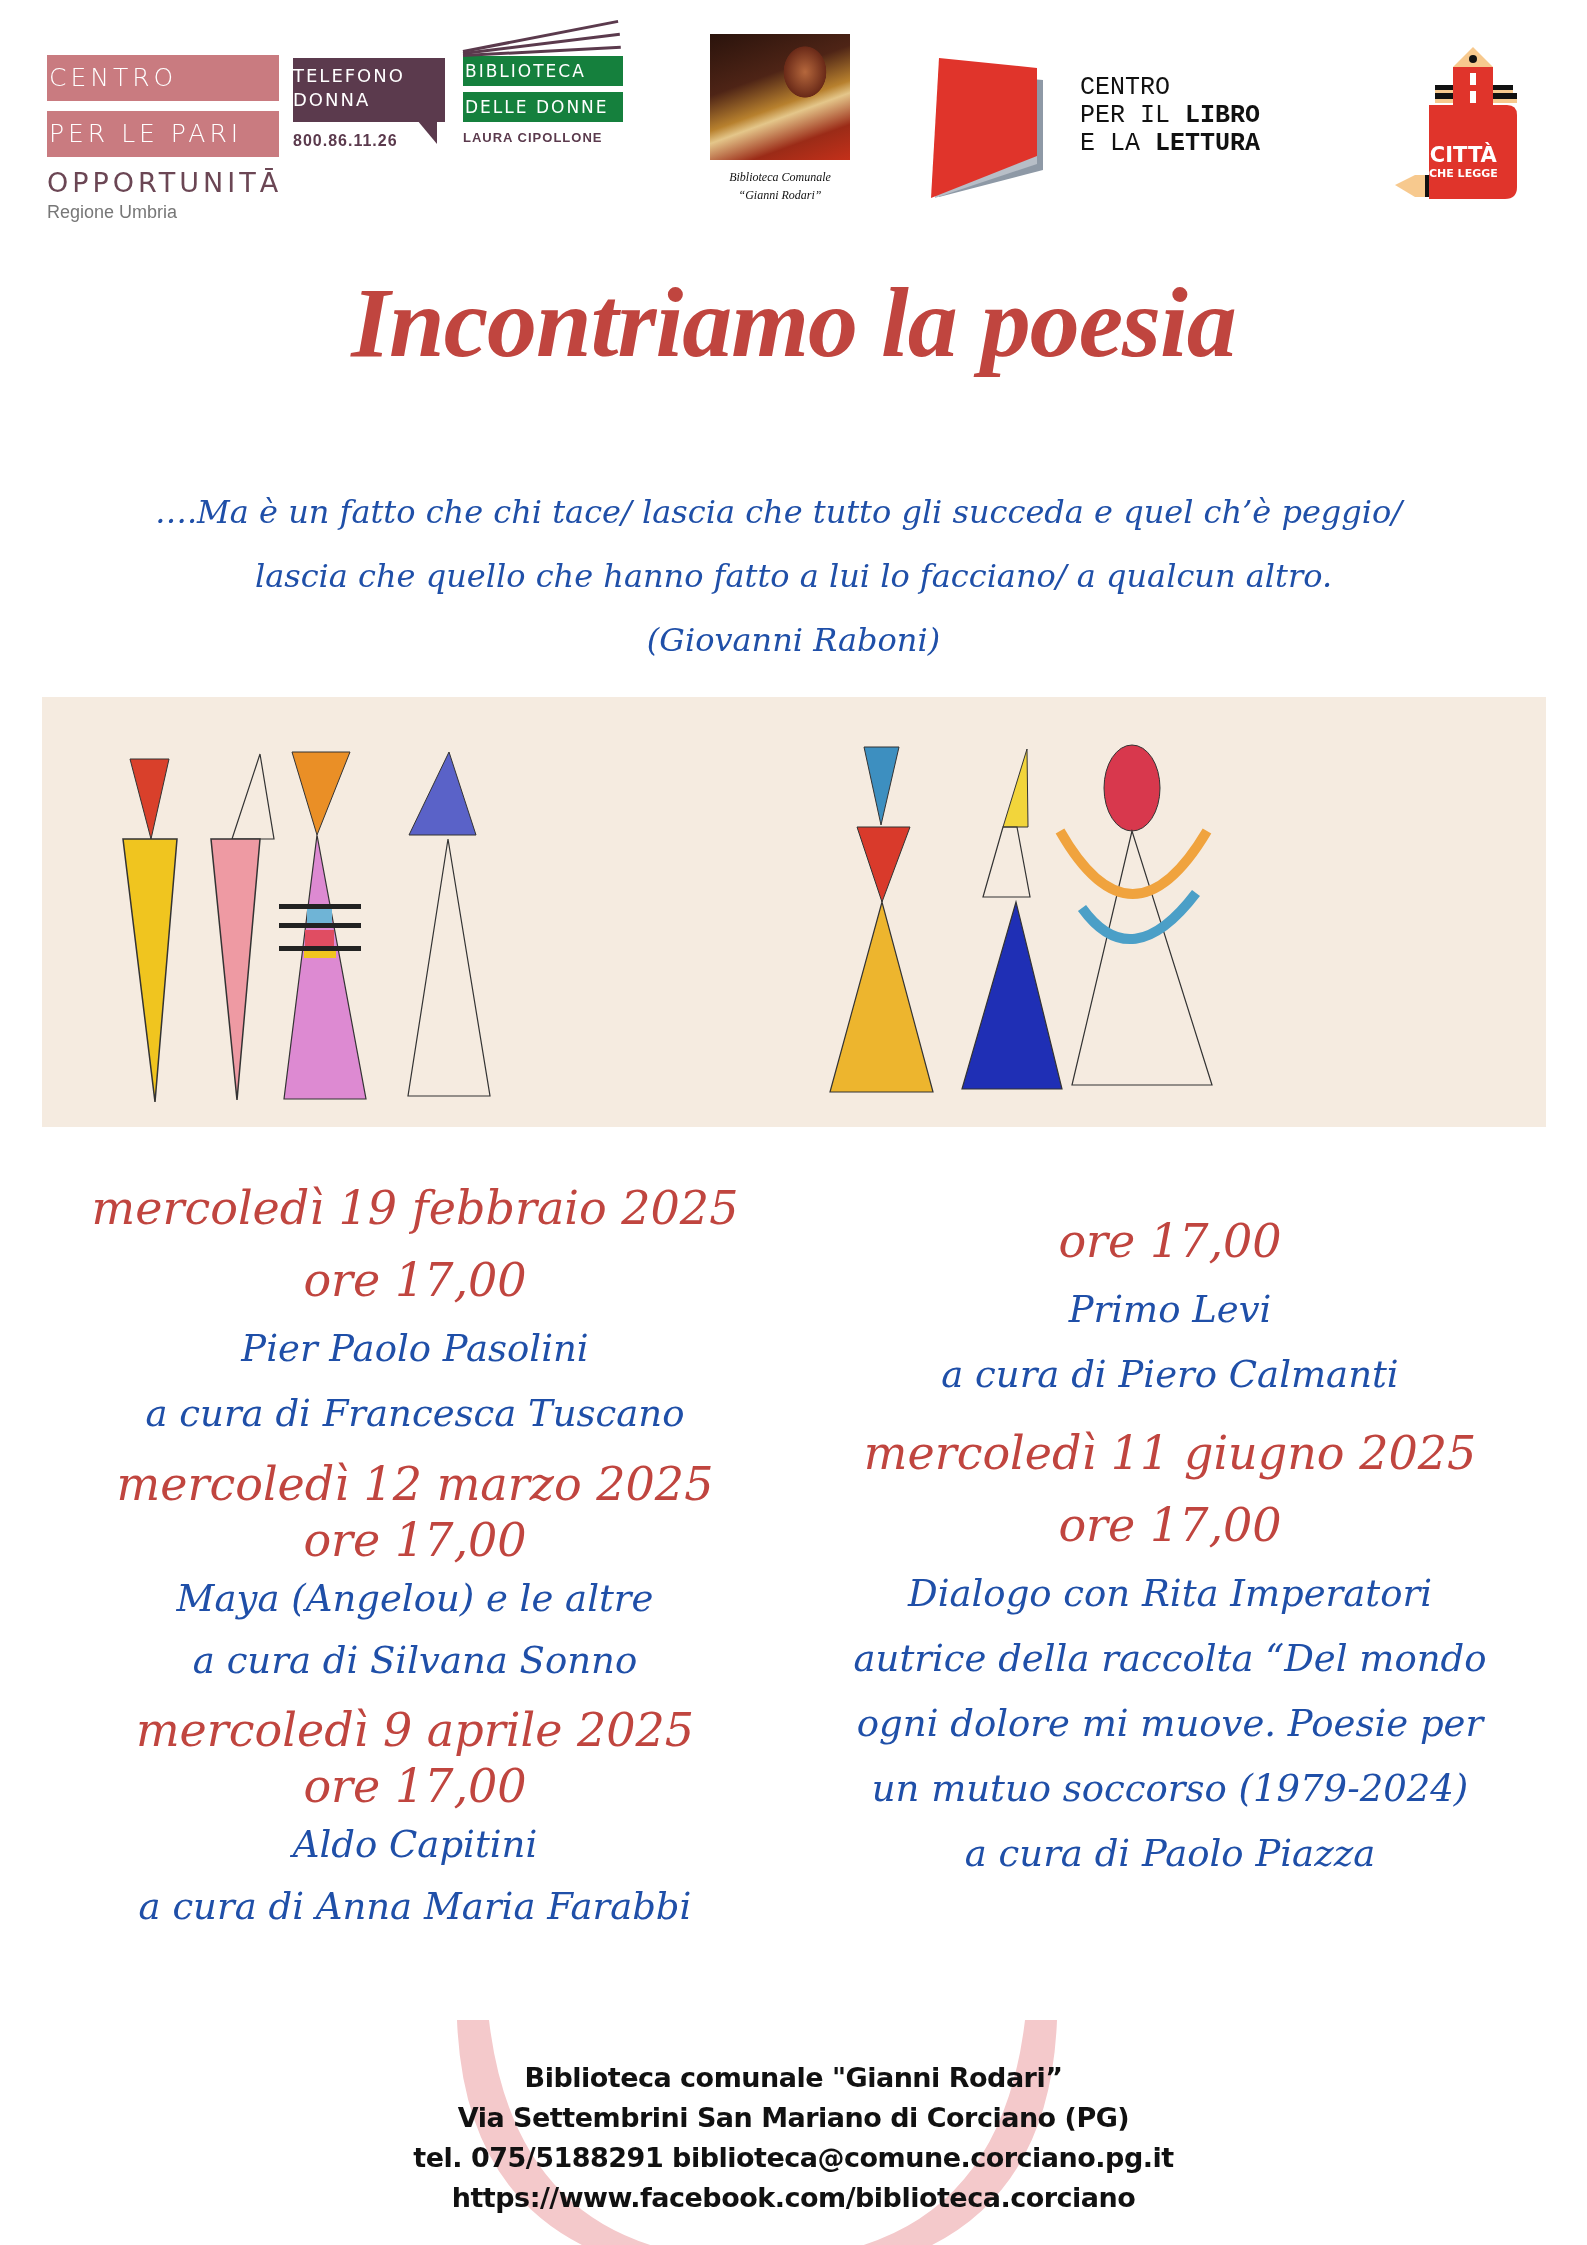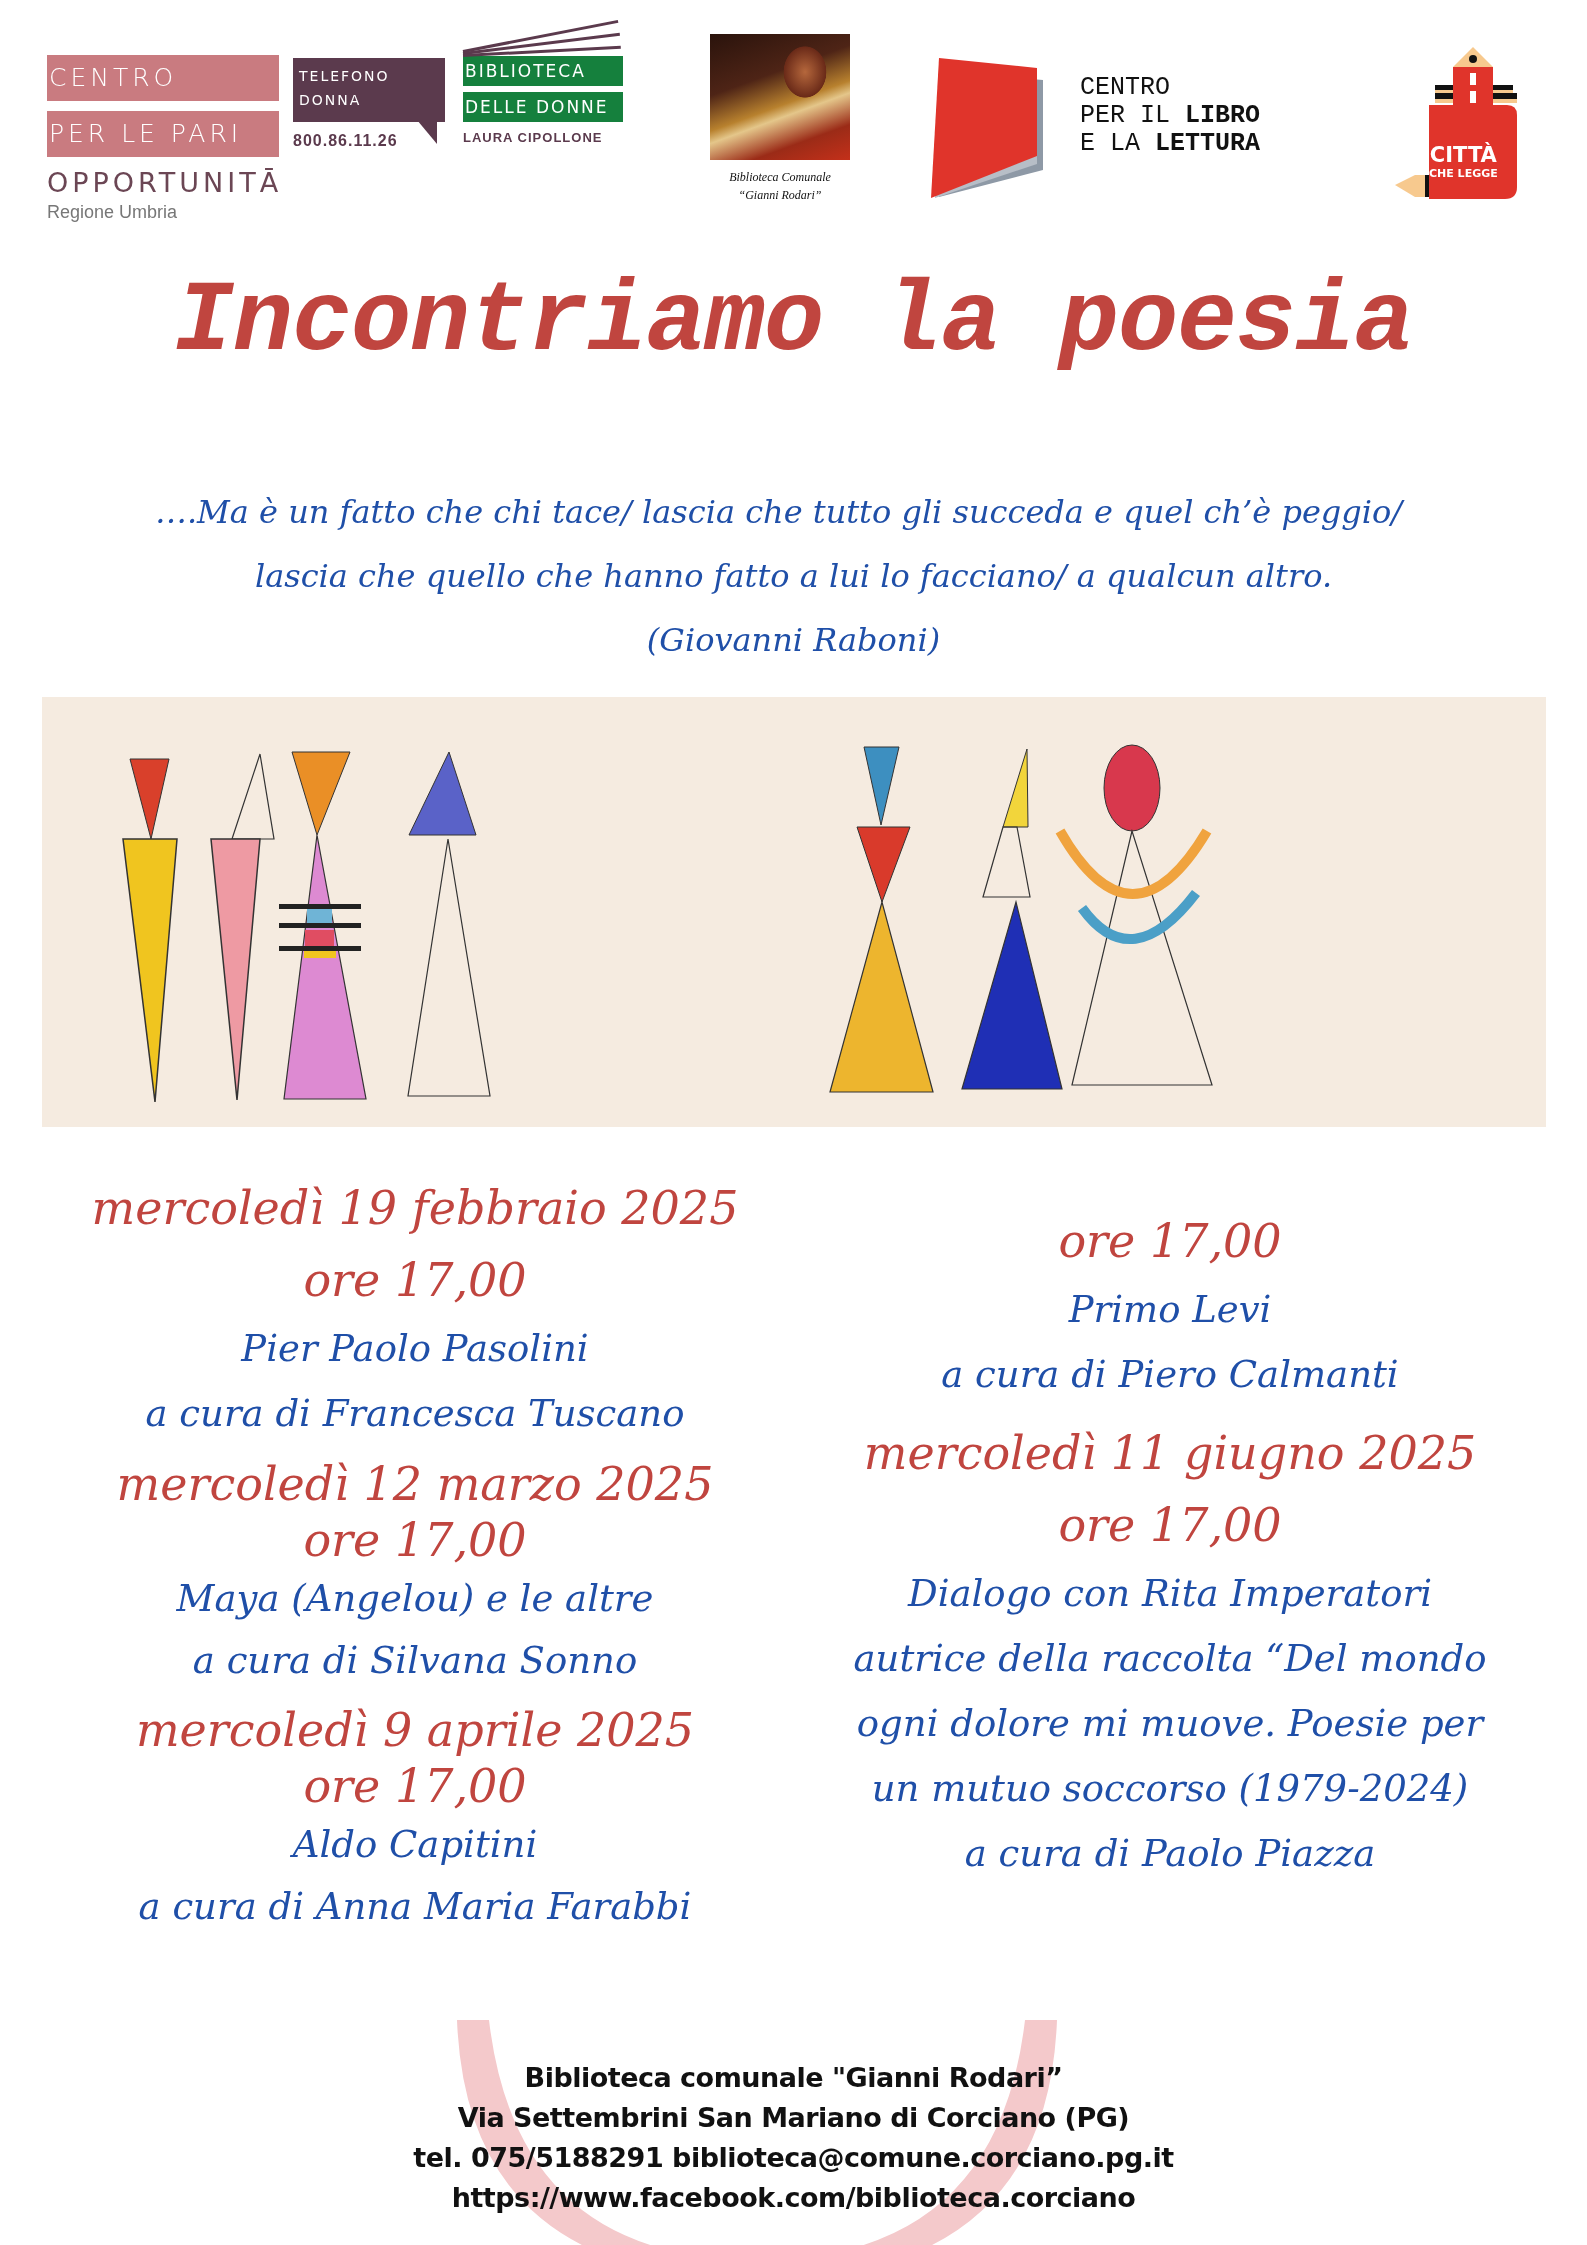--- a/index.html
+++ b/index.html
@@ -6,21 +6,21 @@
   html, body { width: 1587px; height: 2245px; background: #ffffff; overflow: hidden; }
   body { position: relative; font-family: "Liberation Sans", sans-serif; }
 
   
   .logo-cpo { position: absolute; left: 47px; top: 55px; width: 232px; }
   .cpo-bar { background: #c97b80; color: #fff; font-size: 25px; letter-spacing: 4px; height: 46px; line-height: 46px; padding-left: 2px; margin-bottom: 10px; font-family: "DejaVu Sans", sans-serif; font-weight: 300; }
   .cpo-opp { color: #6b4654; font-size: 27px; letter-spacing: 4px; margin-top: 4px; font-family: "DejaVu Sans", sans-serif; }
   .cpo-reg { color: #777; font-size: 18px; margin-top: 4px; }
 
   .logo-tel { position: absolute; left: 293px; top: 58px; width: 152px; }
-  .tel-box { background: #5b3a4d; color: #fff; font-size: 14px; letter-spacing: 2px; padding: 6px 6px; line-height: 24px; height: 64px; font-family: "DejaVu Sans", sans-serif; }
+  .tel-box { background: #5b3a4d; color: #fff; font-size: 18px; letter-spacing: 2px; padding: 6px 0; line-height: 24px; height: 64px; font-family: "DejaVu Sans", sans-serif; }
   .tel-tail { position: absolute; right: 8px; top: 62px; width: 0; height: 0; border-left: 20px solid transparent; border-top: 24px solid #5b3a4d; }
   .tel-num { color: #5b3a4d; font-size: 16px; font-weight: bold; margin-top: 10px; letter-spacing: 1px; }
 
   .logo-bib { position: absolute; left: 463px; top: 20px; width: 160px; }
   .bib-pages { height: 36px; position: relative; }
   .bib-pages span { position: absolute; left: 0; height: 3px; background: #5b3a4d; transform-origin: left center; }
   .bib-bar { background: #15803d; color: #fff; font-size: 17px; letter-spacing: 2px; height: 30px; line-height: 30px; padding-left: 2px; margin-bottom: 6px; font-family: "DejaVu Sans", sans-serif; }
   .bib-sub { color: #5b3a4d; font-size: 13px; letter-spacing: 1px; margin-top: 8px; font-weight: bold; }
 
   .logo-rodari { position: absolute; left: 710px; top: 34px; width: 140px; text-align: center; }
@@ -33,21 +33,21 @@
   .cepell-page { position: absolute; }
   .cepell-text { position: absolute; left: 155px; top: 22px; font-family: "Liberation Mono", monospace; font-size: 25px; line-height: 28px; color: #111; }
   .cepell-text b { font-weight: bold; margin-top: 28px; }
 
   .logo-citta { position: absolute; left: 1395px; top: 45px; width: 150px; height: 160px; }
   .citta-text { position: absolute; left: 34px; top: 100px; color: #fff; font-weight: bold; font-family: "DejaVu Sans", sans-serif; text-align: center; line-height: 1; }
   .citta-text .t1 { font-size: 21px; }
   .citta-text .t2 { font-size: 11px; margin-top: 2px; }
 
   
-  .title { position: absolute; left: 0; width: 1587px; top: 268px; text-align: center; color: #c0453f; font-family: Liberation Mono, monospace; font-style: italic; font-size: 100px; line-height: 110px; letter-spacing: -1px; }
+  .title { position: absolute; left: 0; width: 1587px; top: 268px; text-align: center; color: #c0453f; font-family: Liberation Serif, serif; font-style: italic; font-size: 100px; line-height: 110px; letter-spacing: -1px; }
   .quote { position: absolute; left: 0; width: 1587px; top: 480px; text-align: center; color: #1f4fa8; font-family: "DejaVu Serif", serif; font-style: italic; font-size: 32px; line-height: 64px; }
   .quote .l1 { padding-right: 30px; }
 
   
   .painting { position: absolute; left: 42px; top: 697px; width: 1504px; height: 430px; background: #f5ebe0; }
 
   
   .events-col { position: absolute; text-align: center; }
   .events-col.left { left: 40px; width: 750px; top: 1172px; }
   .events-col.right { left: 790px; width: 760px; top: 1205px; }

